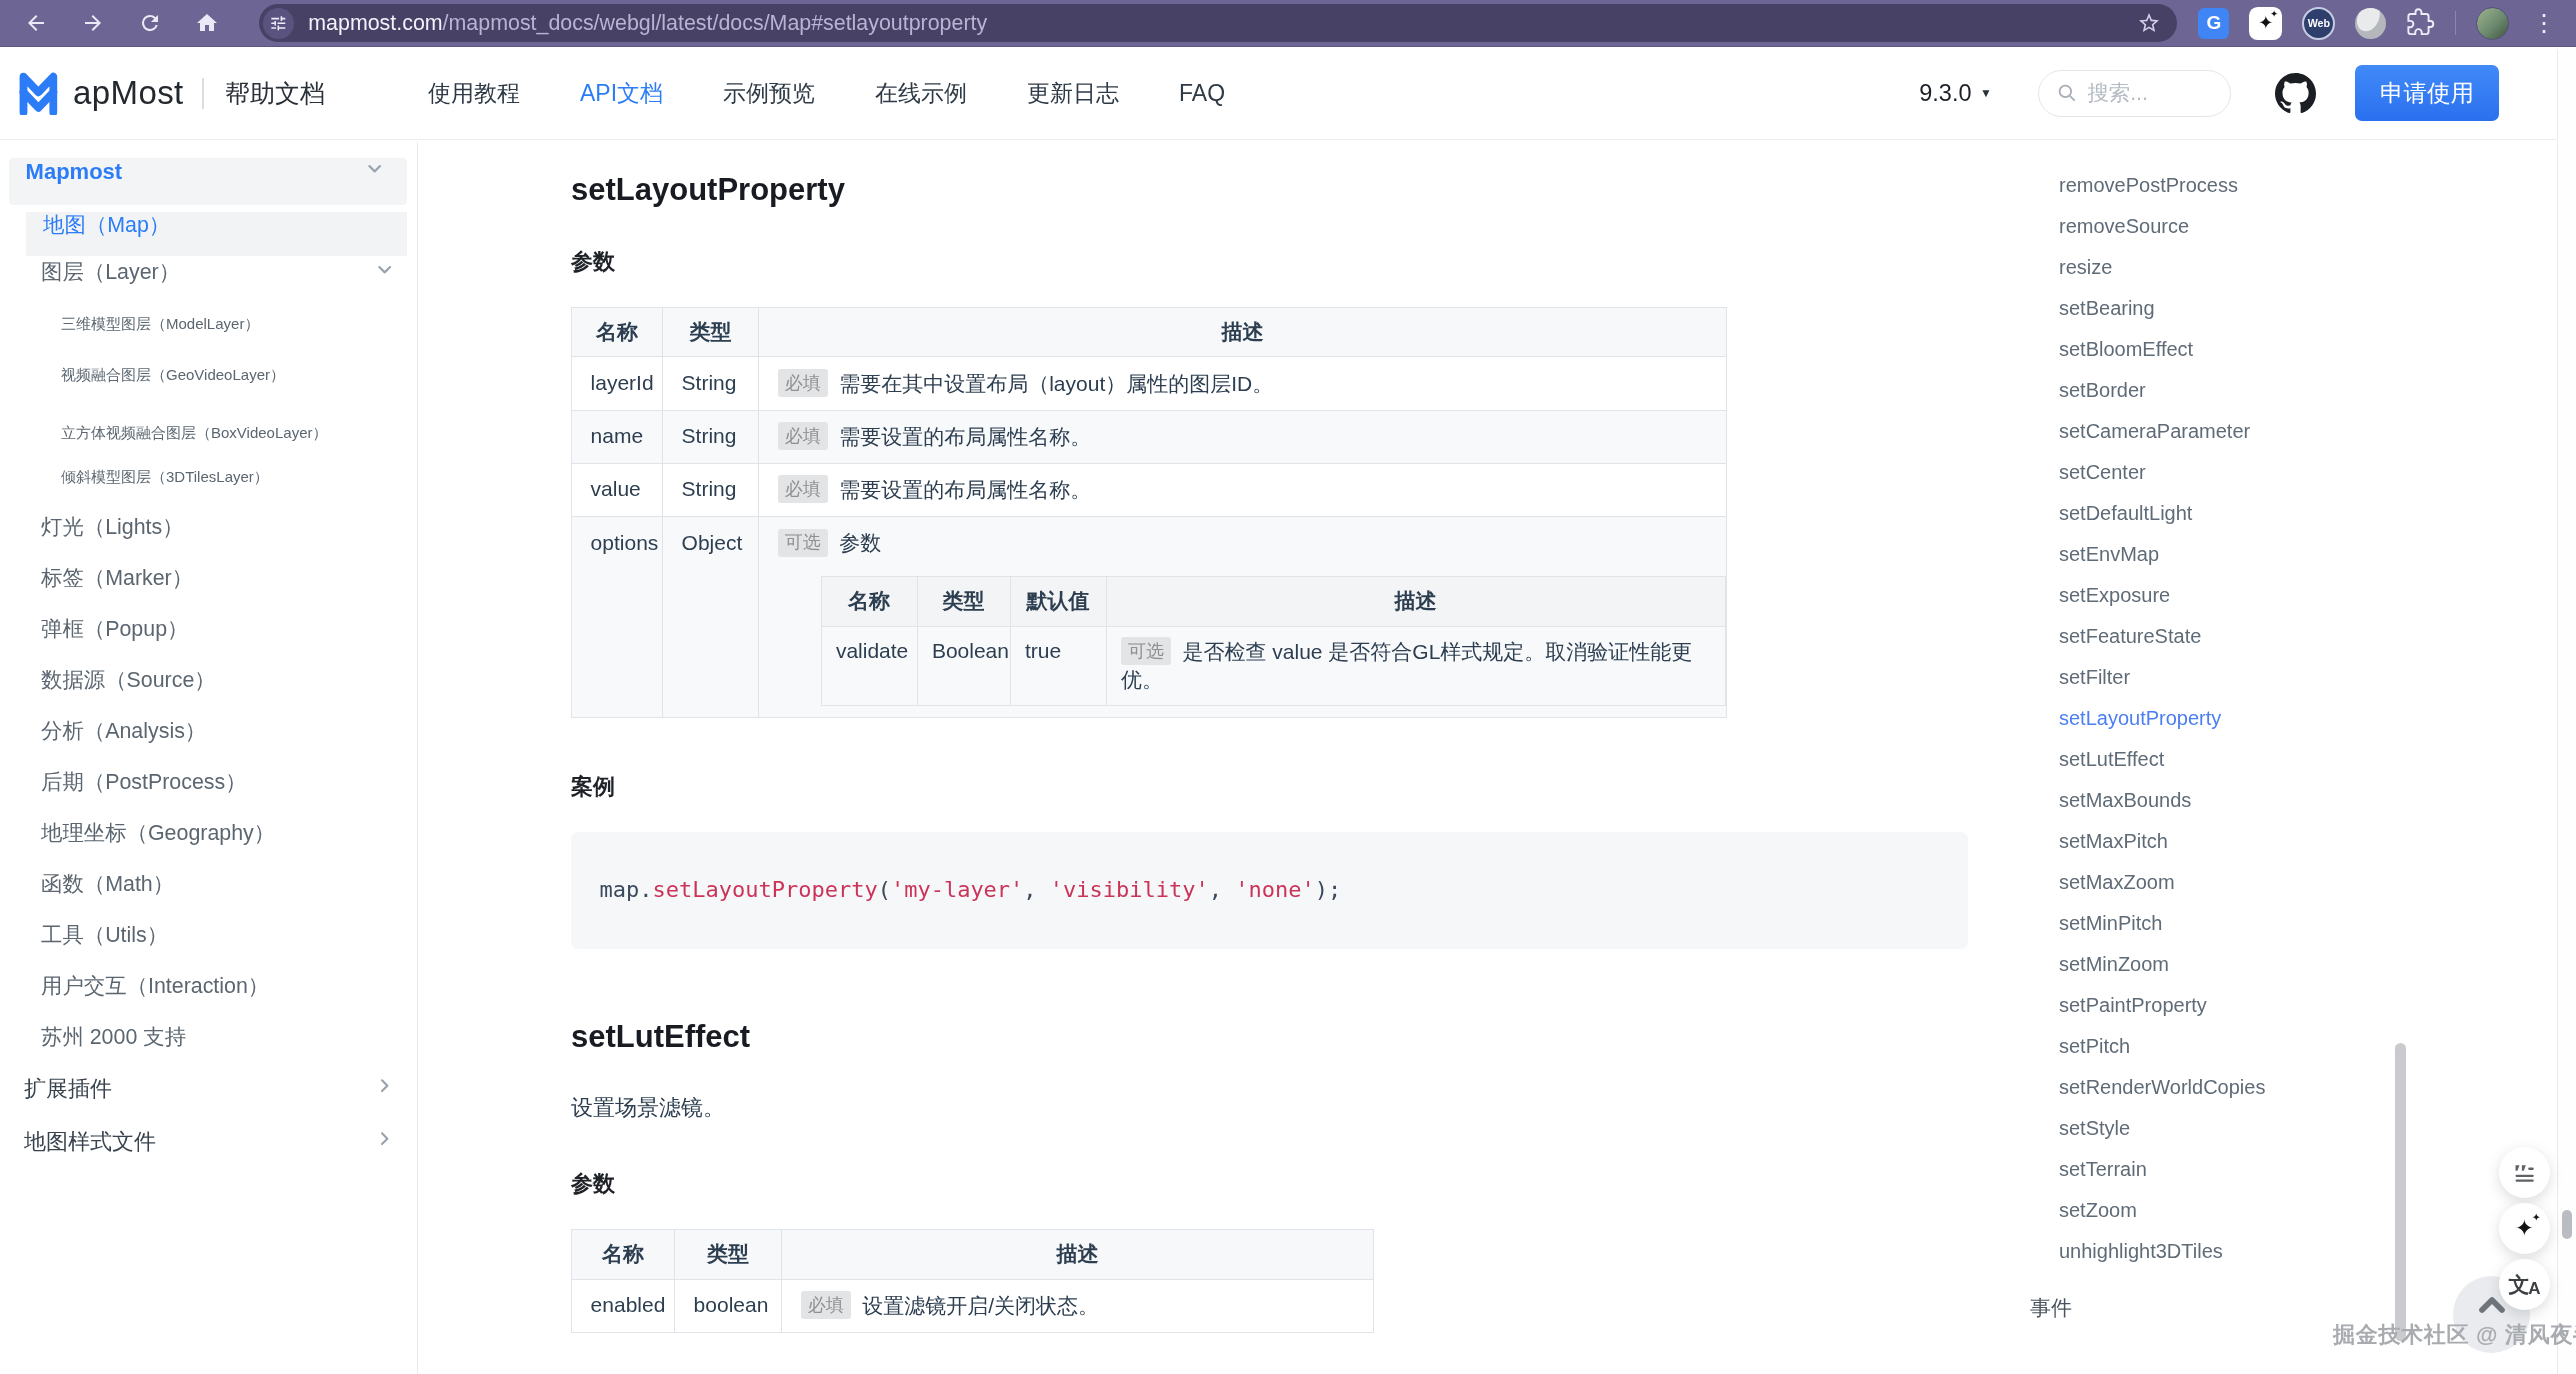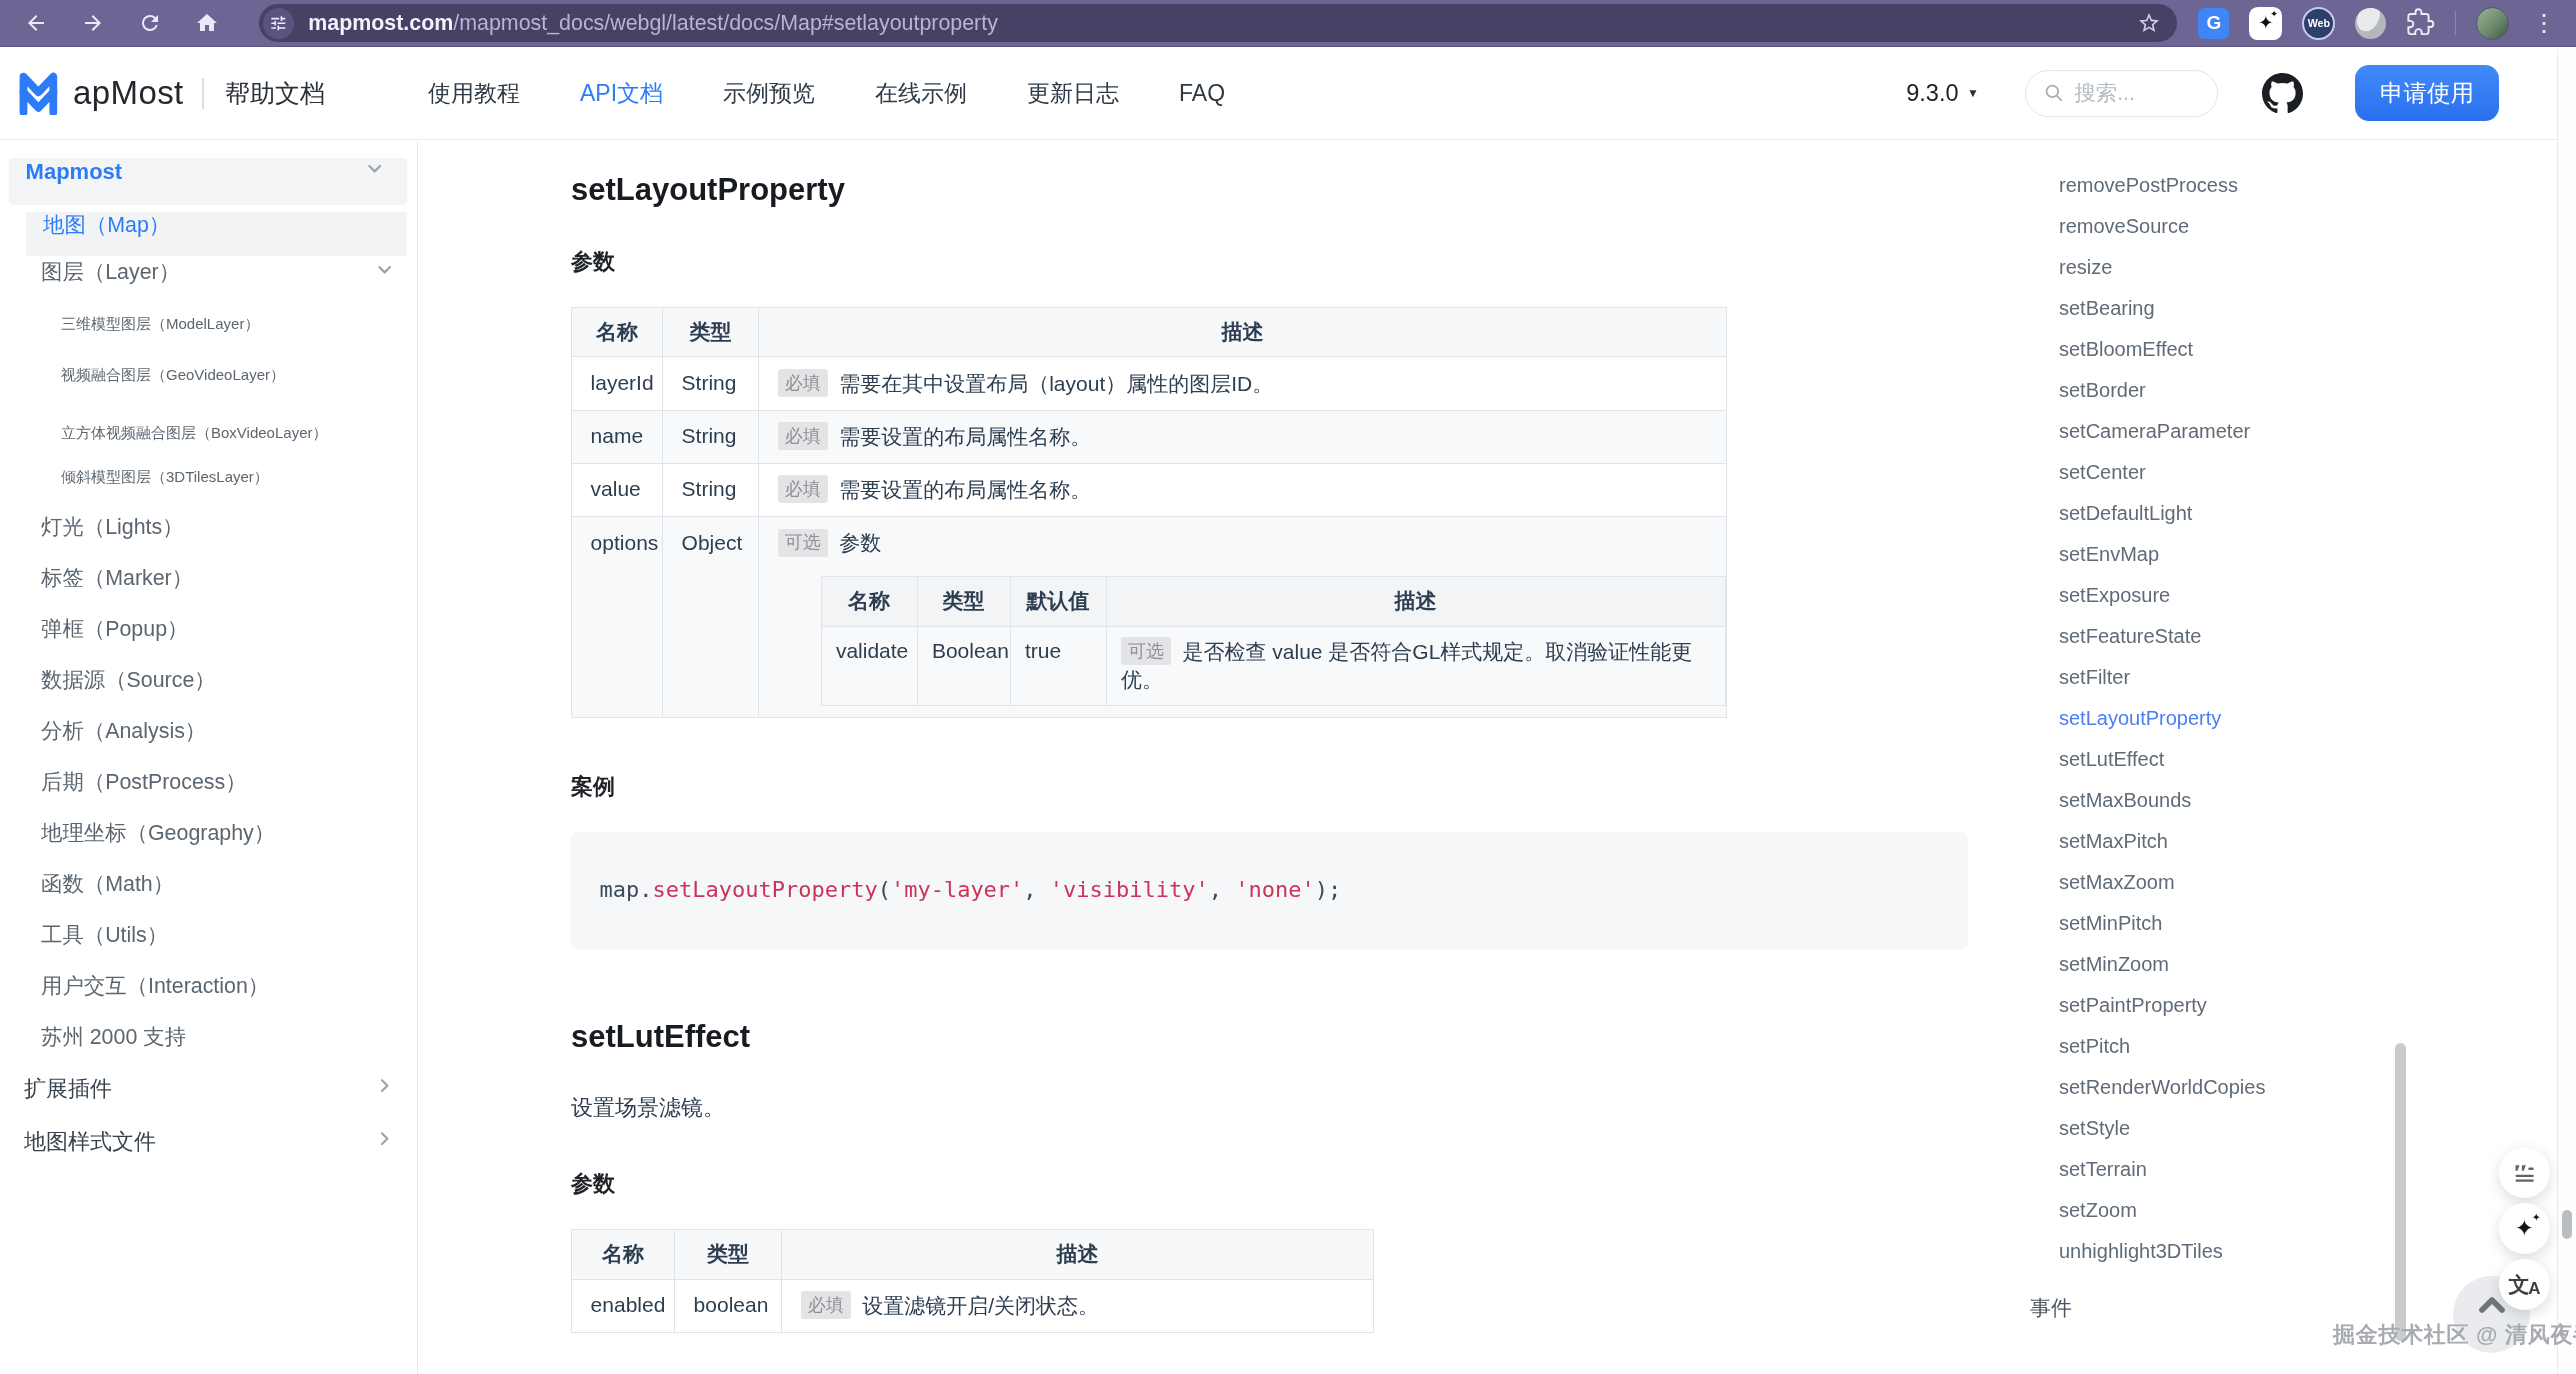--- a/index.html
+++ b/index.html
@@ -10,21 +10,21 @@
   
   .chrome { position:absolute; top:0; left:0; right:0; height:47px; background:#6d6695;
             border-bottom:1.4px solid #5d5685; display:flex; align-items:center; padding:0 17px 0 21.4px; }
   .chrome-btn { width:28.5px; height:28.5px; display:flex; align-items:center; justify-content:center; margin-right:28.5px; flex:0 0 auto; }
   .chrome-btn svg { width:24px; height:24px; fill:#ece9f6; }
   .url-pill { flex:1; height:38px; background:#474166; border-radius:19px; display:flex; align-items:center;
               padding:0 15.7px 0 3.6px; margin-left:10px; min-width:0; }
   .tune-circle { width:31px; height:31px; border-radius:50%; background:#5a5380; display:flex; align-items:center; justify-content:center; flex:0 0 auto; }
   .tune-circle svg { width:18.6px; height:18.6px; fill:#f0edfa; }
   .url-text { margin-left:14.3px; font-size:21.4px; white-space:nowrap; overflow:hidden; }
-  .url-host { color:#f3f1fa; font-weight:700; }
+  .url-host { color:#f3f1fa; font-weight:400; }
   .url-path { color:#b9b3d4; font-weight:400; }
   .star-wrap { margin-left:auto; flex:0 0 auto; display:flex; align-items:center; }
   .star-wrap svg { width:24px; height:24px; fill:#d4cfe8; }
   .ext-area { display:flex; align-items:center; gap:20px; margin-left:21.4px; flex:0 0 auto; }
   .ext-translate { width:31px; height:31px; border-radius:6.4px; background:#3f85f5; color:#fff; font-size:19px; font-weight:700;
                    display:flex; align-items:center; justify-content:center; }
   .ext-sparkle { width:33px; height:33px; border-radius:8.6px; background:#fff; color:#111; display:flex; align-items:center; justify-content:center; position:relative; }
   .ext-sparkle .big { font-size:18.6px; line-height:1; }
   .ext-sparkle .small { position:absolute; right:4.3px; top:3.6px; font-size:9.3px; line-height:1; }
   .ext-webgpt { width:33px; height:33px; border-radius:50%; background:#2e3f6e; color:#fff; font-size:10.7px; font-weight:700;
@@ -51,22 +51,22 @@
   .version { display:flex; align-items:center; font-size:23.5px; color:#1c2128; font-weight:500; cursor:pointer; }
   .version-caret { font-size:12px; margin-left:8.6px; color:#2b3138; }
   .search-box { margin-left:46px; width:193px; height:47px; border:1.4px solid #e2e5ea; border-radius:23.5px;
                 display:flex; align-items:center; background:#fff; }
   .search-box svg { width:21.4px; height:21.4px; margin-left:17px; stroke:#a7adb6; fill:none; stroke-width:2; flex:0 0 auto; }
   .search-input { border:none; outline:none; background:transparent; font-size:21.4px; color:#3a4450; width:121px; margin-left:10px;
                   font-family:"Liberation Sans",sans-serif; }
   .search-input::placeholder { color:#b4bac3; }
   .github-wrap { margin-left:44px; display:flex; align-items:center; }
   .github-wrap svg { width:41px; height:41px; fill:#1b1f23; }
-  .apply-btn { margin-left:52px; background:linear-gradient(180deg,#418af8,#2a70ef); color:#fff; font-size:23.5px;
-               padding:12px 25px; border-radius:14px; border:none; cursor:pointer; font-family:inherit; }
+  .apply-btn { margin-left:39px; background:linear-gradient(180deg,#418af8,#2a70ef); color:#fff; font-size:23.5px;
+               padding:12px 25px; border-radius:7px; border:none; cursor:pointer; font-family:inherit; }
 
   
   .page-body { position:absolute; top:142px; left:0; right:0; bottom:0; display:flex; }
 
   
   .sidebar { width:418px; flex:0 0 auto; border-right:1.4px solid #e7e9ec; padding-top:15.7px; background:#fff; }
   .side-item { display:flex; align-items:flex-start; min-height:51px; font-size:21.4px; color:#5b6670; cursor:pointer; padding-right:21.4px; }
   .side-item .lbl { flex:1; line-height:27px; }
   .side-item .chev { flex:0 0 auto; width:21.4px; height:21.4px; }
   .side-item .chev svg { width:21.4px; height:21.4px; fill:none; stroke:#9aa3ad; stroke-width:2.4; stroke-linecap:round; stroke-linejoin:round; }

